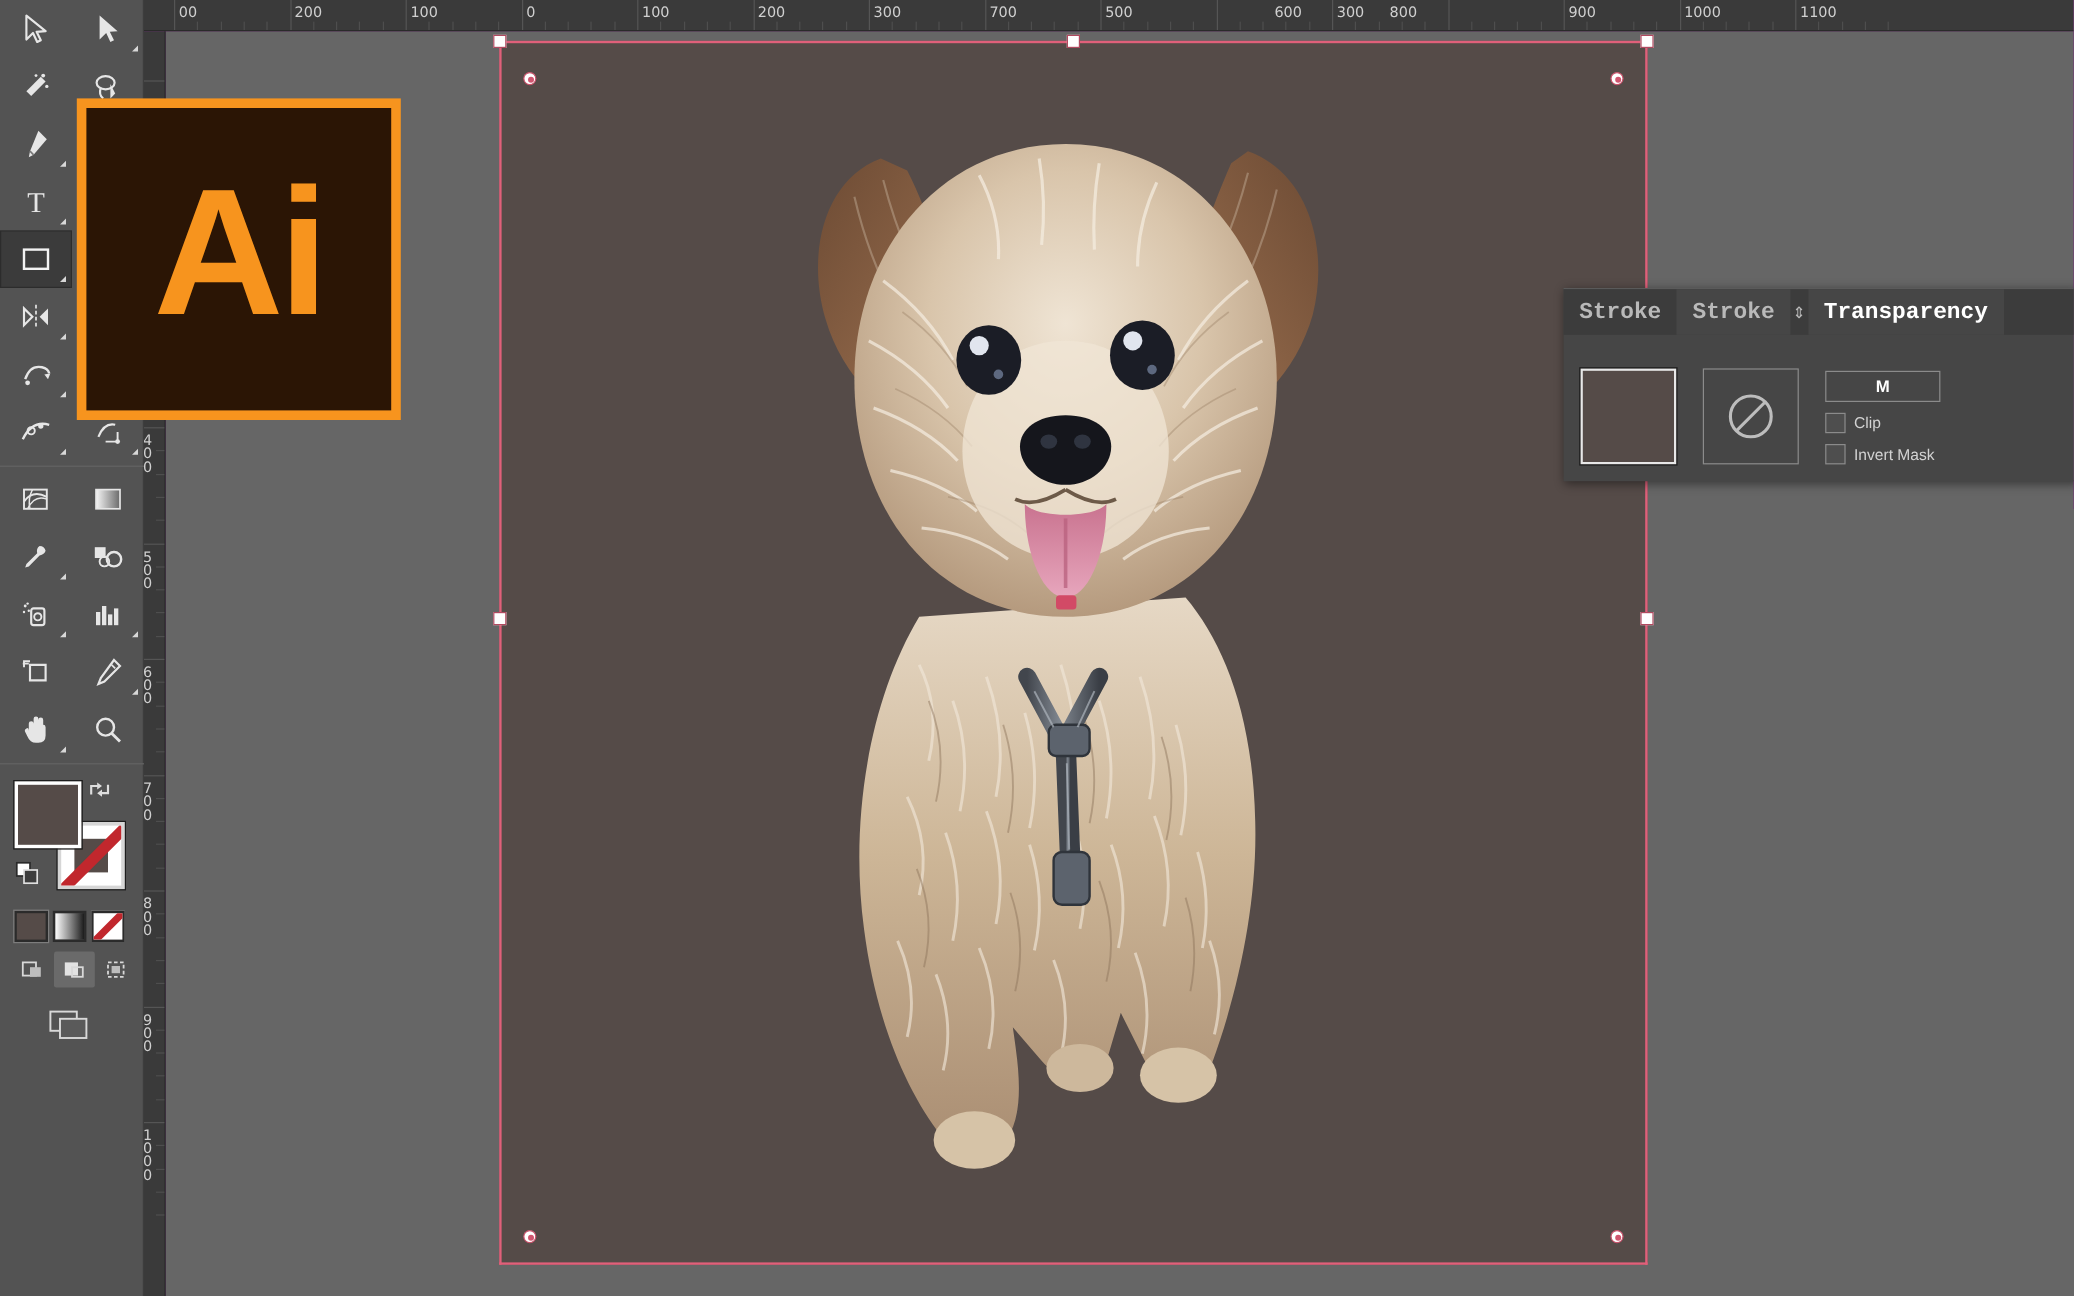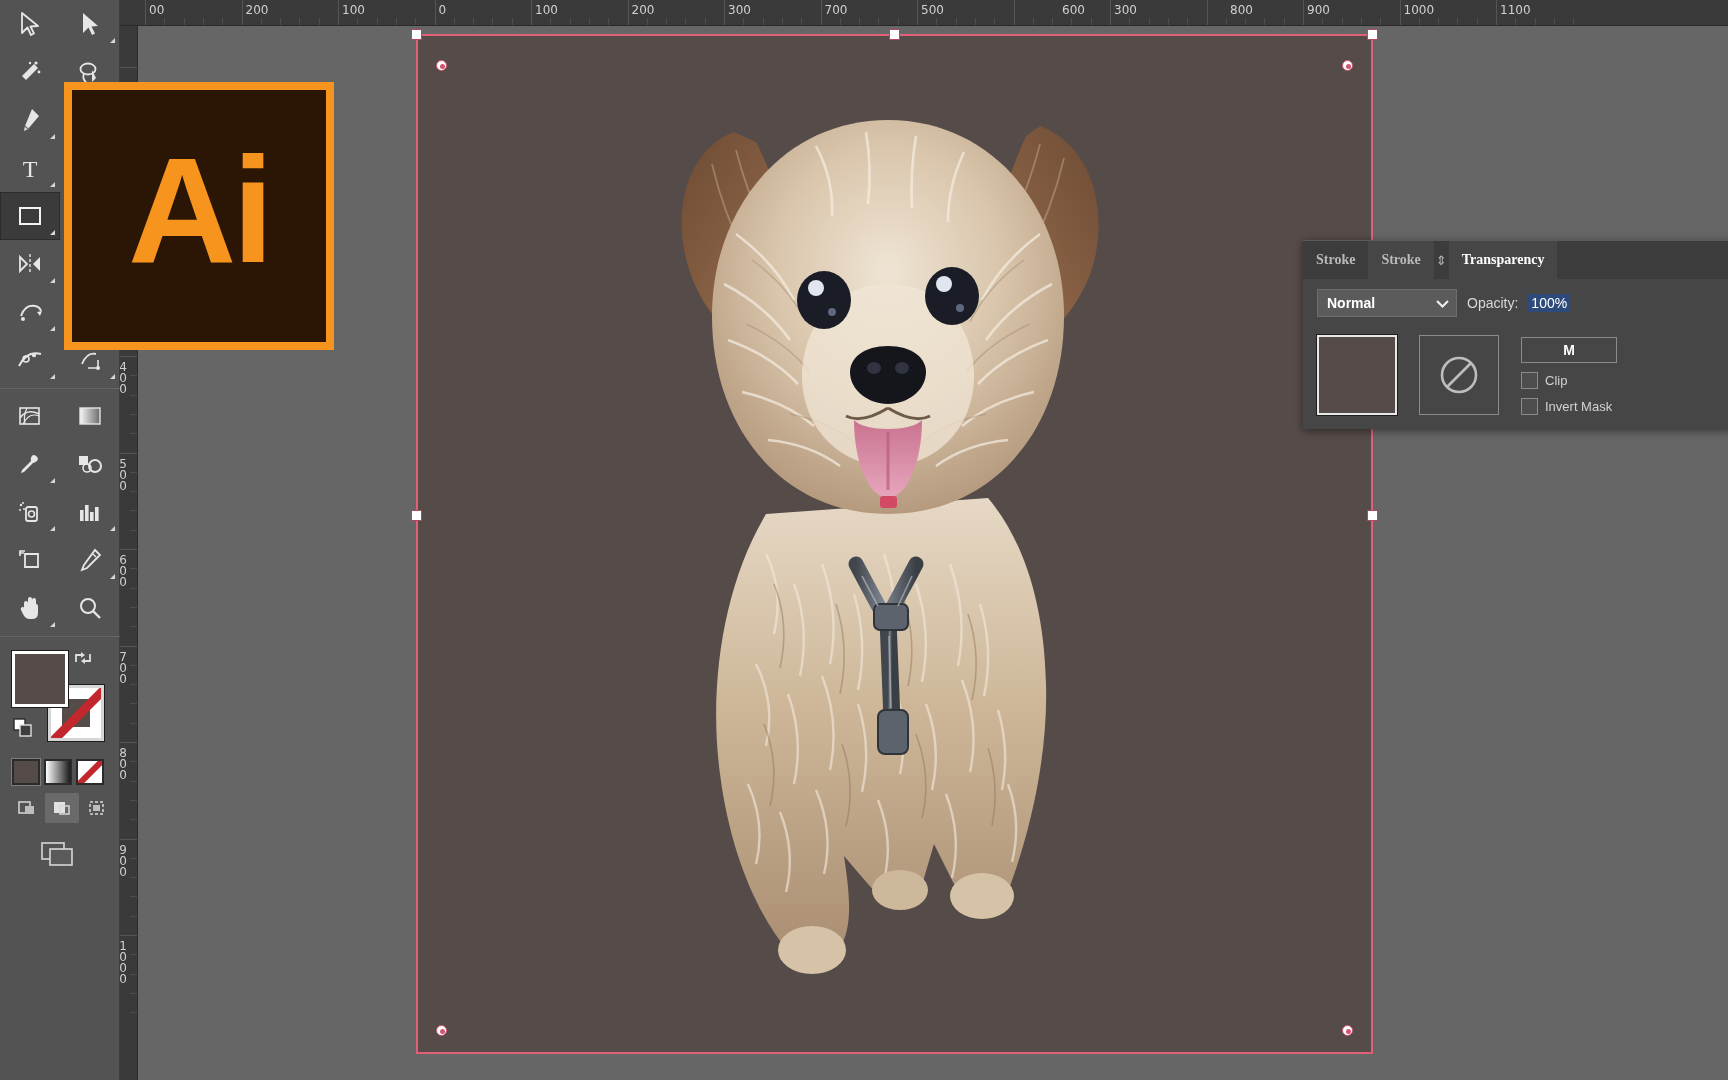--- a/index.html
+++ b/index.html
@@ -91,22 +91,22 @@
     display:flex; align-items:center; justify-content:center; }
   #aiLogoInner span { color:#f7941e; font-size:150px; font-weight:700;
     font-family:"Liberation Sans", sans-serif; line-height:1; letter-spacing:-4px;
     transform:translateY(-6px); }
 
   
   #panel { position:absolute; left:1303px; top:240px; width:430px;
     background:#464646; z-index:45; box-shadow:0 2px 8px rgba(0,0,0,.45);
     border-top:1px solid #5a5a5a; }
   #panelTabs { display:flex; align-items:center; height:38px; background:#3c3c3c; }
-  .ptab { font-size:14px; color:#b9b9b9; padding:0 13px; line-height:38px;
-    font-weight:700; font-family:Liberation Serif, serif; white-space:nowrap; }
+  .ptab { font-size:19px; color:#b9b9b9; padding:0 13px; line-height:38px;
+    font-weight:700; font-family:Liberation Mono, monospace; white-space:nowrap; }
   .ptab.inactive2 { background:#464646; height:38px; }
   .ptab.active { color:#ffffff; background:#464646;text-align:center; }
   .ptab-sep { color:#b9b9b9; font-size:13px; padding:0 2px; }
   #panelBody { padding:10px 12px 14px 14px; }
   #blendRow { display:flex; align-items:center; gap:10px; }
   #blendSel { width:140px; height:28px; background:#5b5b5b; border:1px solid #6d6d6d;
     display:flex; align-items:center; justify-content:space-between;
     padding:0 7px 0 9px; }
   #blendSel span.lbl { font-size:14px; color:#ffffff; font-weight:700; }
   #opLabel { font-size:14px; color:#d8d8d8; }
@@ -361,21 +361,21 @@
       <div class="rt-minor" style="left: 932.1px;"></div>
       <div class="rt-minor" style="left: 951.4px;"></div>
       <div class="rt-minor" style="left: 970.7px;"></div>
       <div class="rt-major" style="left: 990px;"></div>
       <div class="rt-label" style="left: 994px;">300</div>
       <div class="rt-minor" style="left: 1009.3px;"></div>
       <div class="rt-minor" style="left: 1028.6px;"></div>
       <div class="rt-minor" style="left: 1047.9px;"></div>
       <div class="rt-minor" style="left: 1067.2px;"></div>
       <div class="rt-major" style="left: 1086.5px;"></div>
-      <div class="rt-label" style="left: 1110px;">800</div>
+      <div class="rt-label" style="left: 1038px;">800</div>
       <div class="rt-minor" style="left: 1105.8px;"></div>
       <div class="rt-minor" style="left: 1125.1px;"></div>
       <div class="rt-minor" style="left: 1144.4px;"></div>
       <div class="rt-minor" style="left: 1163.7px;"></div>
       <div class="rt-major" style="left: 1183px;"></div>
       <div class="rt-label" style="left: 1187px;">900</div>
       <div class="rt-minor" style="left: 1202.3px;"></div>
       <div class="rt-minor" style="left: 1221.6px;"></div>
       <div class="rt-minor" style="left: 1240.9px;"></div>
       <div class="rt-minor" style="left: 1260.2px;"></div>
@@ -782,30 +782,20 @@
   </div>
 
   <div id="panel">
     <div id="panelTabs">
       <div class="ptab">Stroke</div>
       <div class="ptab inactive2">Stroke</div>
       <div class="ptab-sep">⇕</div>
       <div class="ptab active">Transparency</div>
     </div>
     <div id="panelBody">
-      <div id="blendRow">
-        <div id="blendSel">
-          <span class="lbl">Normal</span>
-          <svg width="13" height="9" viewBox="0 0 13 9">
-              <path d="M1 2 L6.5 7.5 L12 2" fill="none" stroke="#f0f0f0" stroke-width="2"></path>
-            </svg>
-        </div>
-        <span id="opLabel">Opacity:</span>
-        <span id="opVal">100%</span>
-      </div>
       <div id="thumbRow">
         <div id="objThumb"></div>
         <div id="maskThumb">
           <svg width="46" height="46" viewBox="0 0 46 46">
               <circle cx="23" cy="23" r="17" fill="none" stroke="#bdbdbd" stroke-width="2.6"></circle>
               <line x1="11" y1="35" x2="35" y2="11" stroke="#bdbdbd" stroke-width="2.6"></line>
             </svg>
         </div>
         <div id="maskCol">
           <div id="makeMaskBtn">M</div>

